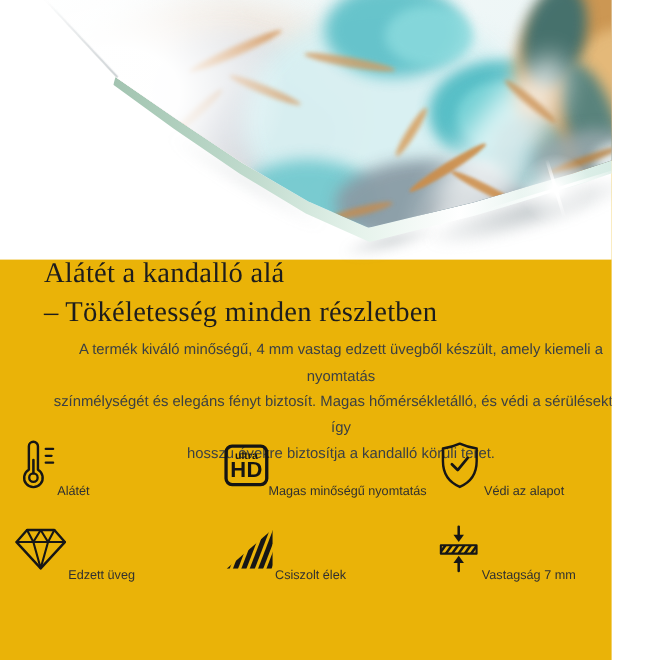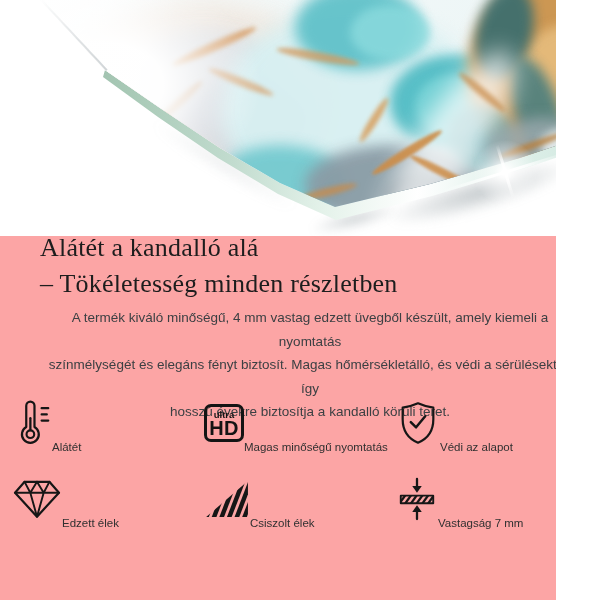--- a/index.html
+++ b/index.html
@@ -1,17 +1,17 @@
 <!DOCTYPE html>
 <html><head>
 <meta charset="utf-8">
 <style>
   html,body { margin:0; padding:0; background:#ffffff; }
   body { width:600px; height:600px; font-family:"Liberation Sans", sans-serif; }
-  .page { position:relative; width:556px; height:600px; background:#fca5a5; overflow:hidden; }
+  .page { position:relative; width:556px; height:600px; background:#eab308; overflow:hidden; }
 
   
   .hero { position:absolute; left:0; top:0; width:600px; height:236px; background:#ffffff; }
   .hero * { pointer-events:none; }
   .shadow { position:absolute; border-radius:50%; }
   .shadow-r { left:345px; top:168px; width:270px; height:50px; transform:rotate(-16deg);
               background:radial-gradient(50% 50%, rgba(100,115,122,.38), rgba(100,115,122,0) 72%); filter:blur(5px); }
   .shadow-c { left:290px; top:206px; width:130px; height:26px; transform:rotate(-14deg);
               background:radial-gradient(50% 50%, rgba(90,105,112,.32), rgba(90,105,112,0) 70%); filter:blur(5px); }
   .shadow-l { left:105px; top:154px; width:240px; height:22px; transform:rotate(31deg);
@@ -165,21 +165,21 @@
       <div class="feature-label">Védi az alapot</div>
     </div>
 
     <div class="feature">
       <div class="icon-wrap">
         <svg width="50" height="42" viewBox="0 0 52 44">
           <path class="icon-stroke" d="M13,4 L39,4 L49,15.5 L26,40.5 L3,15.5 Z"></path>
           <path class="icon-stroke" d="M3,15.5 H49 M13,4 L19,15.5 M26,4 L19,15.5 M26,4 L33,15.5 M39,4 L33,15.5 M19,15.5 L26,40.5 M33,15.5 L26,40.5" style="stroke-width:2"></path>
         </svg>
       </div>
-      <div class="feature-label">Edzett élek</div>
+      <div class="feature-label">Edzett üveg</div>
     </div>
 
     <div class="feature">
       <div class="icon-wrap">
         <svg width="46" height="40" viewBox="0 0 48 42">
           <defs>
               <clipPath id="triClip">
                 <path d="M2,40 L46,40 L46,2 Z"></path>
               </clipPath>
             </defs>

